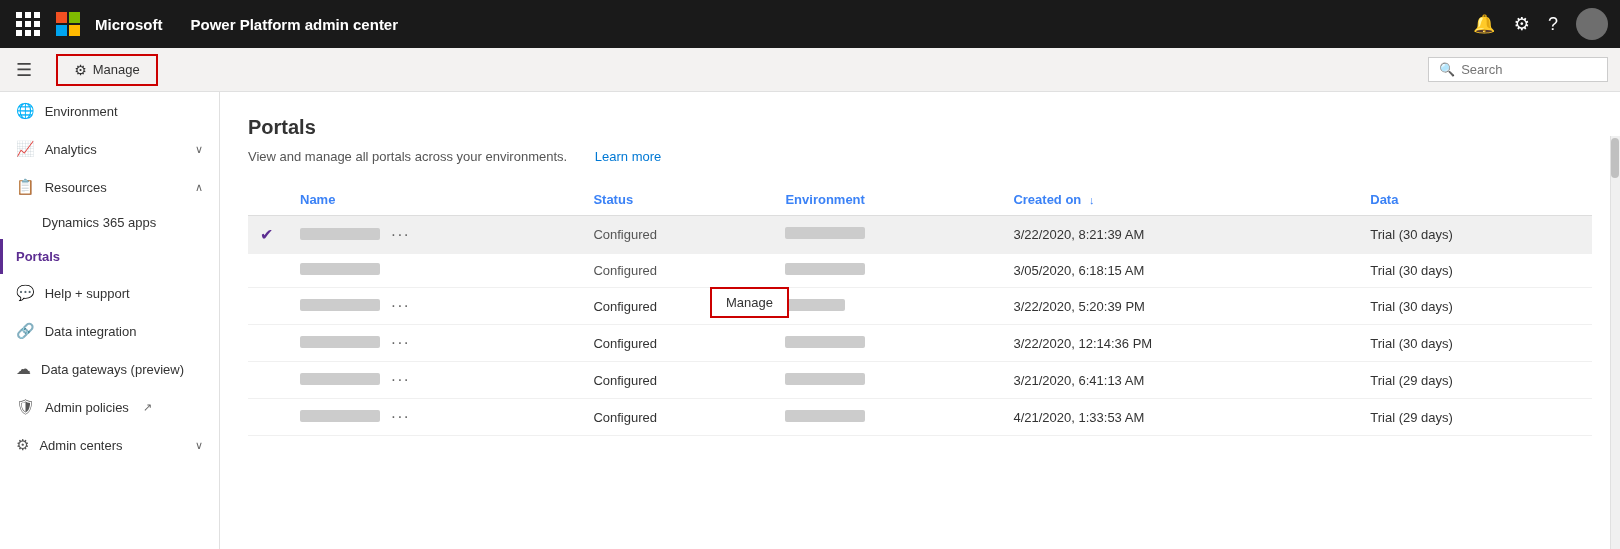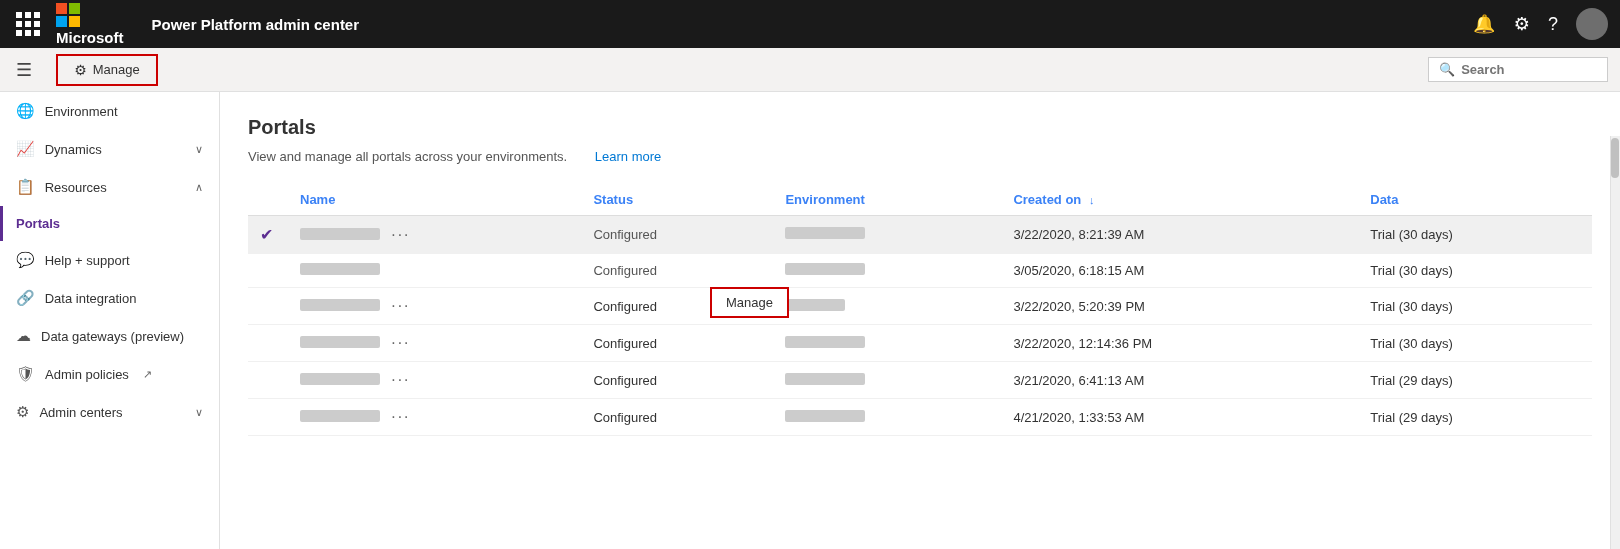--- a/index.html
+++ b/index.html
@@ -5,21 +5,21 @@
     * { margin: 0; padding: 0; box-sizing: border-box; }
     body { font-family: 'Segoe UI', sans-serif; font-size: 13px; color: #333; background: #fff; width: 1620px; height: 549px; overflow: hidden; }
 
     
     .top-nav {
       display: flex; align-items: center; background: #1a1a1a; color: #fff;
       height: 48px; padding: 0 12px; gap: 12px;
     }
     .top-nav-waffle { display: grid; grid-template-columns: repeat(3,6px); gap: 3px; cursor: pointer; padding: 4px; }
     .top-nav-waffle span { width: 6px; height: 6px; background: #fff; display: block; }
-    .top-nav-logo { display: flex; gap: 2px; flex-direction: column; }
+    .top-nav-logo { display: flex; align-items: center; gap: 15px; }
     .ms-logo { width: 24px; height: 24px; display: grid; grid-template-columns: 1fr 1fr; gap: 2px; }
     .ms-logo-r { width: 11px; height: 11px; }
     .ms-logo-r.red { background: #F25022; }
     .ms-logo-r.green { background: #7FBA00; }
     .ms-logo-r.blue { background: #00A4EF; }
     .ms-logo-r.yellow { background: #FFB900; }
     .top-nav-title { font-size: 15px; font-weight: 600; color: #fff; margin-left: 16px; }
     .top-nav-spacer { flex: 1; }
     .top-nav-icons { display: flex; align-items: center; gap: 18px; }
     .top-nav-icon { color: #fff; font-size: 18px; cursor: pointer; }
@@ -140,45 +140,48 @@
 
 <div class="secondary-nav">
   <div class="hamburger-btn">☰</div>
   <button class="manage-btn">
     <span class="gear-icon">⚙</span>
     <span>Manage</span>
   </button>
   <div class="top-nav-spacer"></div>
   <div class="search-container">
     <span class="search-icon-sm">🔍</span>
-    <input type="text" style="border: none; outline: none; font-size: 13px; color: rgb(102, 102, 102); background: transparent; width: 130px; font-weight: bold;" placeholder="Search">
+    <input type="text" style="border: none; outline: none; font-size: 13px; color: rgb(102, 102, 102); background: transparent; width: 130px;" placeholder="Search">
   </div>
 </div>
 
 <div class="layout">
 
   <div class="sidebar">
 
     <div class="sidebar-item">
       <span class="icon">🌐</span>
       <span>Environment</span>
     </div>
 
     <div class="sidebar-item">
       <span class="icon">📈</span>
-      <span>Dynamics</span>
+      <span>Analytics</span>
       <span class="chevron">∨</span>
     </div>
 
     <div class="sidebar-item">
       <span class="icon">📋</span>
       <span>Resources</span>
       <span class="chevron">∧</span>
     </div>
 
+    <div class="sidebar-sub-item">
+      <span>Dynamics 365 apps</span>
+    </div>
 
     <div class="sidebar-item active">
       <span>Portals</span>
     </div>
 
     <div class="sidebar-item">
       <span class="icon">💬</span>
       <span>Help + support</span>
     </div>
 

